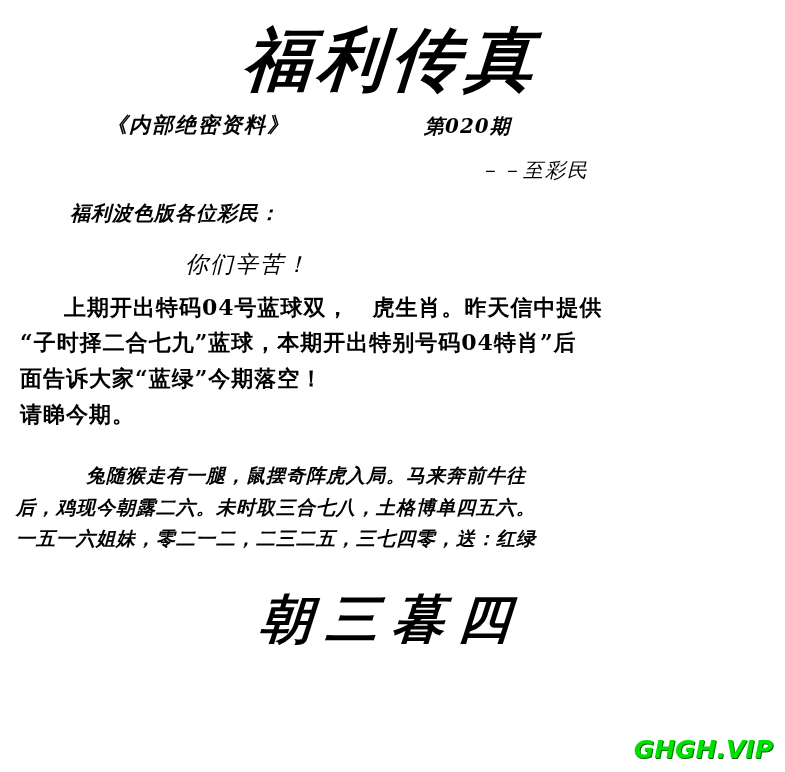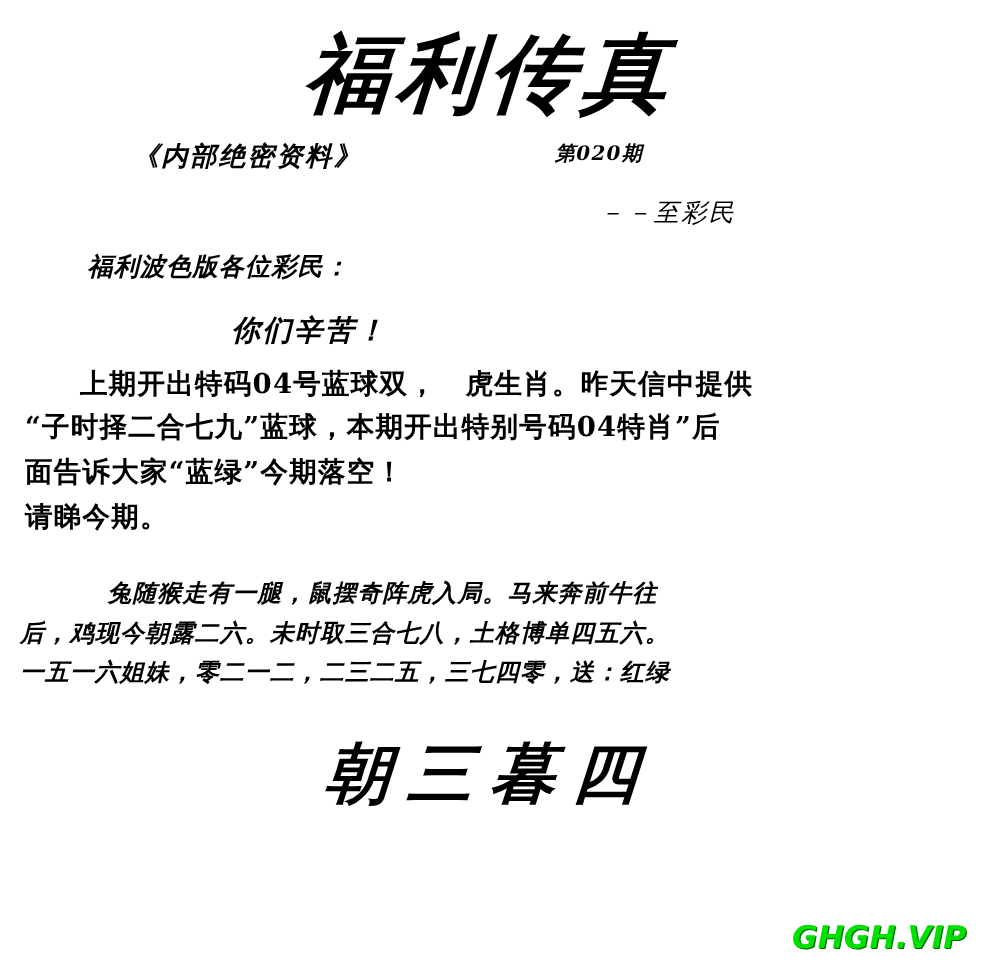--- a/index.html
+++ b/index.html
@@ -47,25 +47,24 @@
     top: 0;
     font-size: 21px;
     font-style: italic;
     font-weight: bold;
     letter-spacing: 2px;
   }
   .subhead .issue {
     position: absolute;
     left: 424px;
     top: 2px;
-    font-size: 16px;
+    font-size: 20px;
     font-weight: bold;
     font-style: italic;
     letter-spacing: 1px;
-    margin-left: 20px;
   }
 
   .dedication {
     margin-top: 12px;
     padding-right: 196px;
     text-align: right;
     font-size: 20px;
     font-weight: normal;
     font-style: italic;
     letter-spacing: 2px;
@@ -77,21 +76,21 @@
     font-size: 20px;
     font-weight: bold;
     font-style: italic;
     letter-spacing: 1px;
   }
 
   .exclaim {
     margin-top: 22px;
     padding-left: 185px;
     font-size: 23px;
-    font-weight: bold;
+    font-weight: normal;
     font-style: italic;
     letter-spacing: 2px;
   }
 
   .body-block {
     margin-top: 10px;
     padding: 0 26px 0 20px;
     font-size: 22px;
     font-weight: bold;
     line-height: 1.62;

